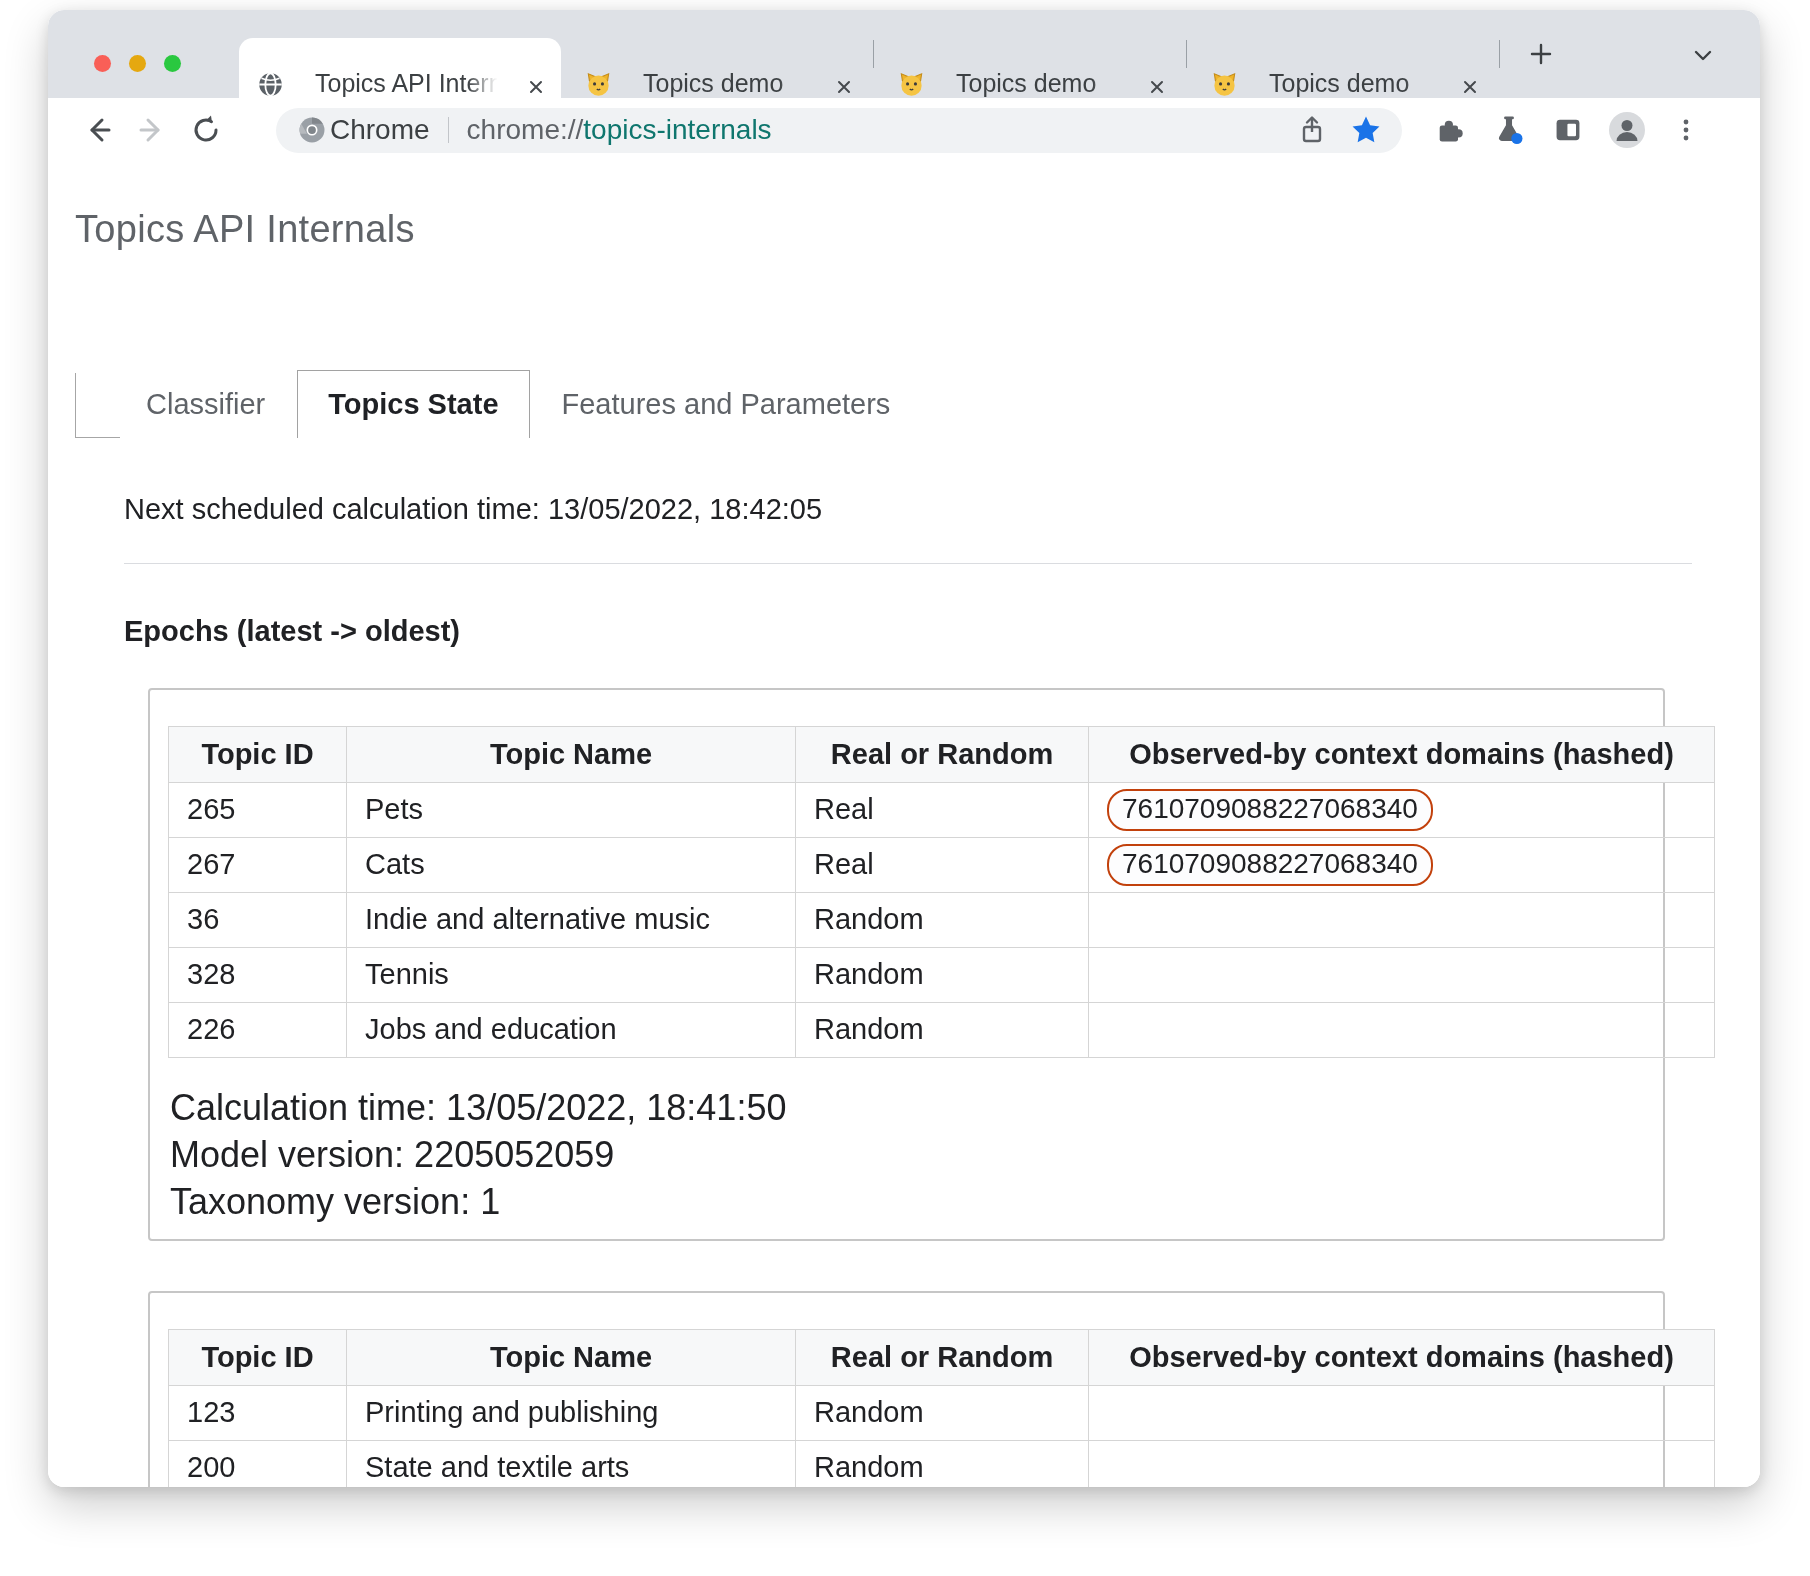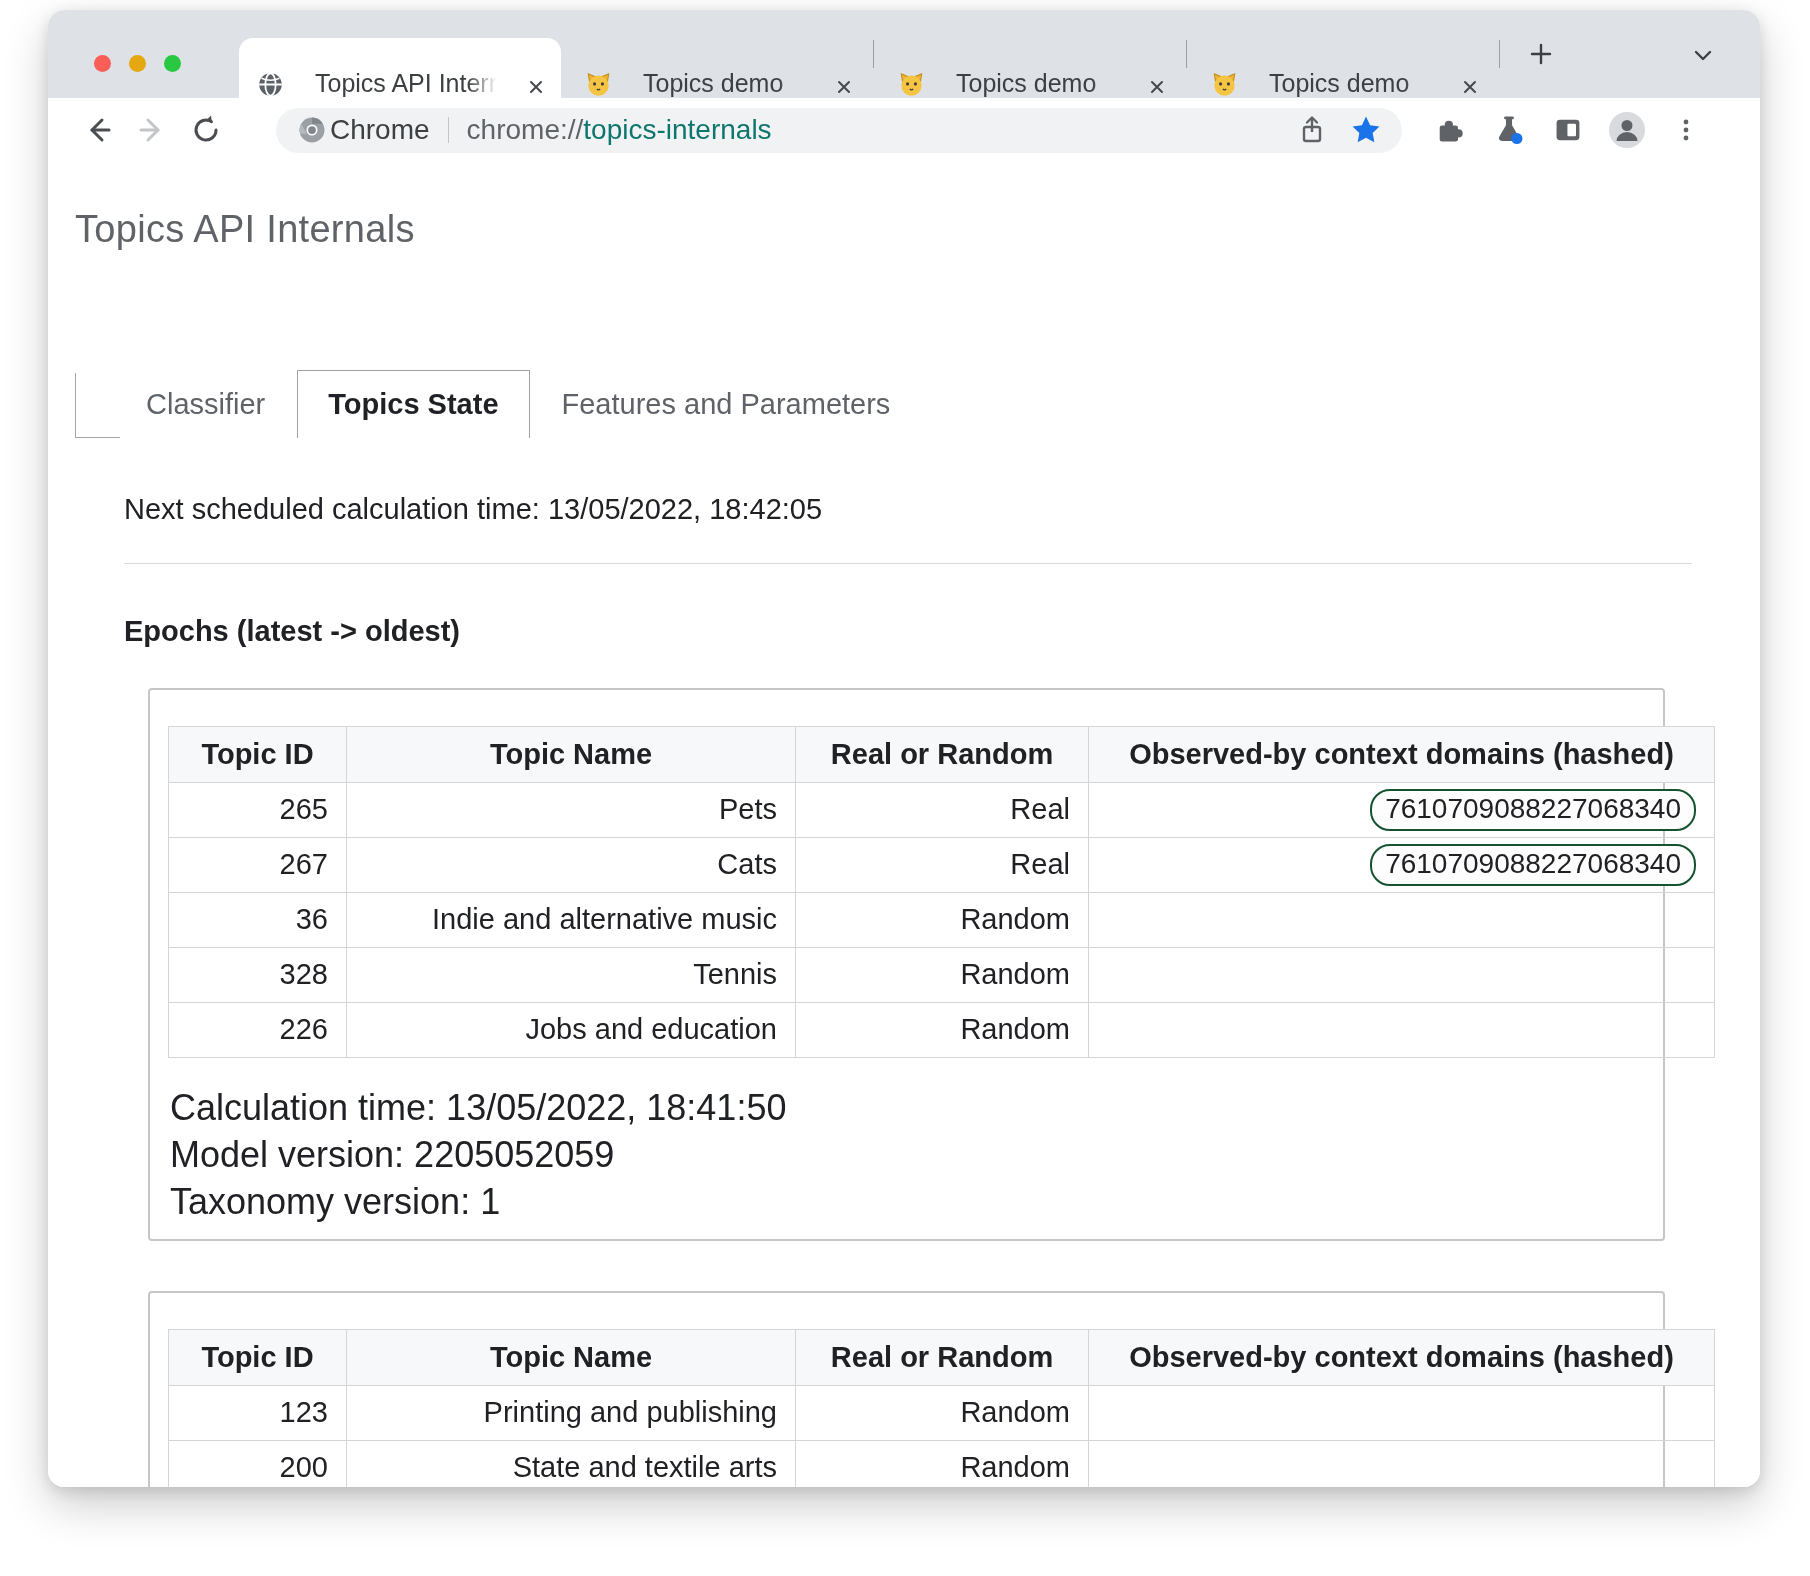--- a/index.html
+++ b/index.html
@@ -75,27 +75,27 @@
     margin:40px 0 0 24px;width:1517px;box-sizing:border-box;
     border:2px solid #c6c6c6;border-radius:4px;
     padding:36px 0 14px 18px;
   }
   .epochbox + .epochbox{margin-top:50px;}
   table.topics{border-collapse:collapse;table-layout:fixed;width:1462px;font-size:29px;color:#202124;}
   table.topics th{
     background:#f7f8f9;font-weight:bold;height:55px;border:1px solid #d5d5d5;
     text-align:center;padding:0 10px;
   }
-  table.topics td{height:54px;border:1px solid #d5d5d5;padding:0 18px;text-align:right;}
+  table.topics td{height:54px;border:1px solid #d5d5d5;padding:0 18px;text-align:left;}
   table.topics .c-id{width:157px;}
   table.topics .c-name{width:428px;}
   table.topics .c-type{width:272px;}
   table.topics .c-domains{width:605px;}
   .chip{
-    display:inline-block;border:2px solid #14532d;border-radius:20px;
+    display:inline-block;border:2px solid #c2410c;border-radius:20px;
     padding:2px 13px 4px 13px;font-size:28px;color:#202124;background:#fdfdfe;
   }
   .meta{font-size:36px;line-height:47px;margin:26px 10px 0 2px;}
   .meta p{margin:0;}
 </style>
 </head>
 <body>
 
 <div class="window">
 

